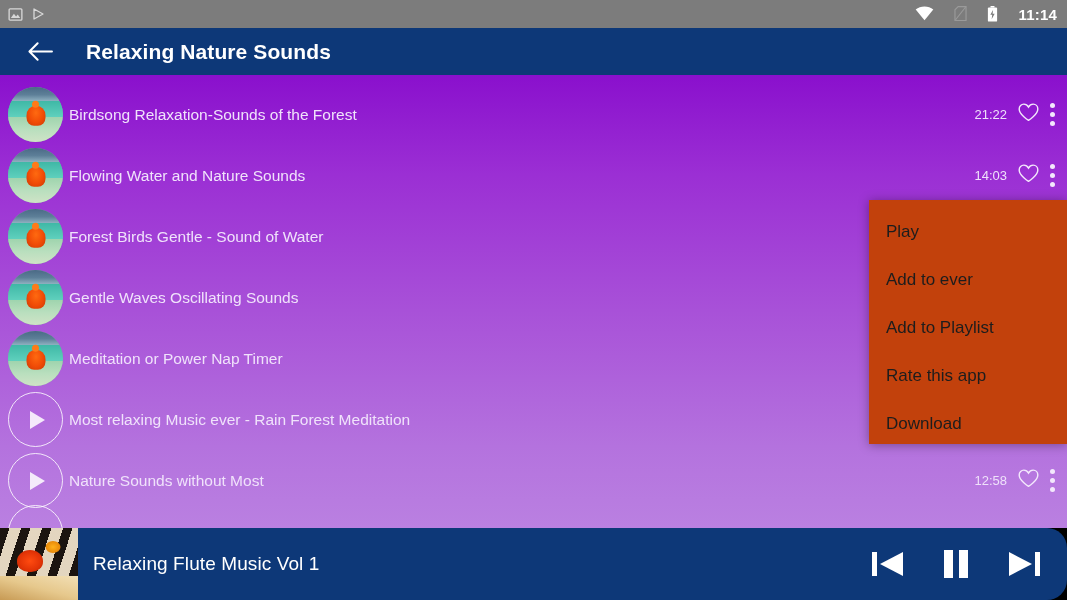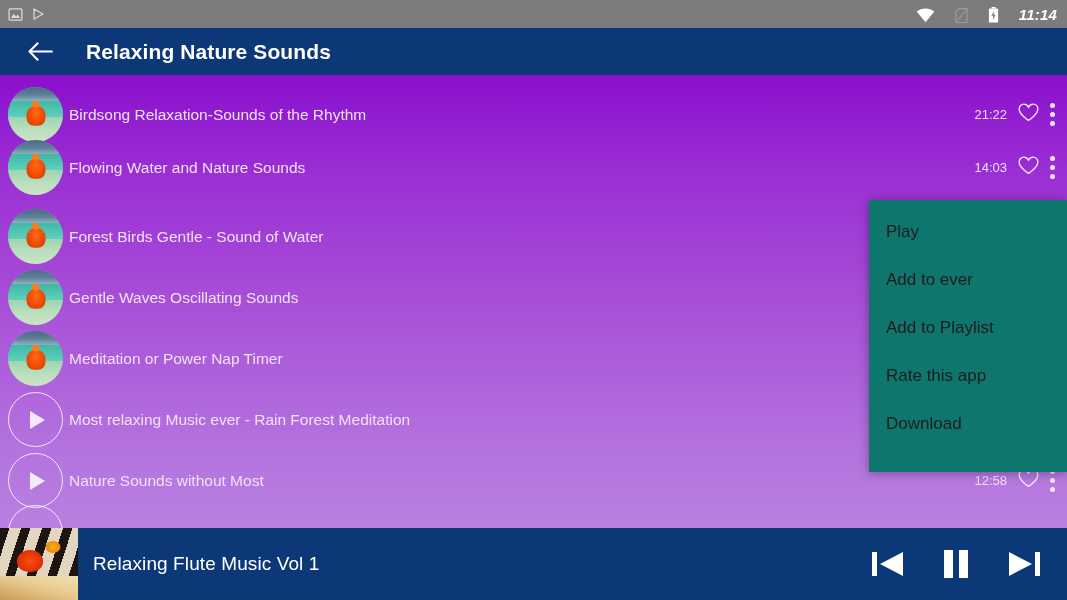--- a/index.html
+++ b/index.html
@@ -10,21 +10,21 @@
   }
   #app { position:relative; width:1067px; height:600px; overflow:hidden; }
 
   
   #statusbar{
     position:absolute; top:0; left:0; width:1067px; height:28px;
     background:#7c7c7c; display:flex; align-items:center;
     padding:0 10px 0 8px;
   }
   #statusbar .left{ display:flex; align-items:center; gap:10px; }
-  #statusbar .right{ margin-left:auto; display:flex; align-items:flex-end; gap:20px;font-style:italic; }
+  #statusbar .right{ margin-left:auto; display:flex; align-items:flex-start; gap:20px; }
   .sb-time{ color:#ffffff; font-size:15px; font-weight:bold; letter-spacing:.2px; }
   .sb-ico{ display:block; }
 
   
   #appbar{
     position:absolute; top:28px; left:0; width:1067px; height:47px;
     background:#0d3878; display:flex; align-items:center; padding-left:28px;
   }
   #appbar .title{
     color:#ffffff; font-size:21px; font-weight:bold; margin-left:33px;
@@ -88,34 +88,34 @@
   #row-partial{
     position:absolute; left:8px; top:505px; width:55px; height:30px; overflow:hidden;
   }
   #row-partial .arcs{
     width:55px; height:55px; border-radius:50%;
     border:1.6px solid rgba(255,255,255,.82);
   }
 
   
   #menu{
-    position:absolute; left:869px; top:200px; width:198px; height:272px;
-    background:#0f766e;
+    position:absolute; left:869px; top:200px; width:198px; height:244px;
+    background:#c2410c;
     box-shadow:0 1px 10px rgba(0,0,0,.35);
     padding-top:8px;
   }
   .menu-item{
     height:48px; display:flex; align-items:center; padding-left:17px;
     color:#1d1d1d; font-size:17px; cursor:pointer;
   }
 
   
   #player{
     position:absolute; left:0; top:528px; width:1067px; height:72px;
-    background:#0d3878; display:flex; align-items:center;
+    background:#0d3878; display:flex; align-items:center;border-radius:20px;
   }
   #player .pthumb{
     width:78px; height:72px; flex:0 0 78px; position:relative; overflow:hidden;
     background:#2b1a0c;
   }
   #player .pthumb .keys{
     position:absolute; inset:0;
     background:
       repeating-linear-gradient(108deg,#1a1410 0 9px,#f3e6cf 9px 20px);
     opacity:.92;
@@ -196,37 +196,37 @@
 
   <div id="list">
 
     <div class="row" style="top:9px">
       <div class="thumb">
         <div class="sky"></div>
           <div class="sea"></div>
           <div class="sand"></div>
           <div class="fig"></div>
       </div>
-      <div class="name">Birdsong Relaxation-Sounds of the Rhythm</div>
+      <div class="name">Birdsong Relaxation-Sounds of the Forest</div>
       <div class="right">
         <span class="dur">21:22</span>
         <span>
           <svg width="21" height="19" viewBox="0 0 22 20">
             <path d="M11 18.2 C11 18.2 1.2 12.3 1.2 6.3 C1.2 3.3 3.5 1.2 6.1 1.2 C8.2 1.2 10 2.5 11 4.3 C12 2.5 13.8 1.2 15.9 1.2 C18.5 1.2 20.8 3.3 20.8 6.3 C20.8 12.3 11 18.2 11 18.2 Z" fill="none" stroke="#f3e8fc" stroke-width="1.5"></path>
           </svg>
         </span>
         <span class="dots">
             <i></i>
             <i></i>
             <i></i>
           </span>
       </div>
     </div>
 
-    <div class="row" style="top:62px">
+    <div class="row" style="top:70px">
       <div class="thumb">
         <div class="sky"></div>
           <div class="sea"></div>
           <div class="sand"></div>
           <div class="fig"></div>
       </div>
       <div class="name">Flowing Water and Nature Sounds</div>
       <div class="right">
         <span class="dur">14:03</span>
         <span>

